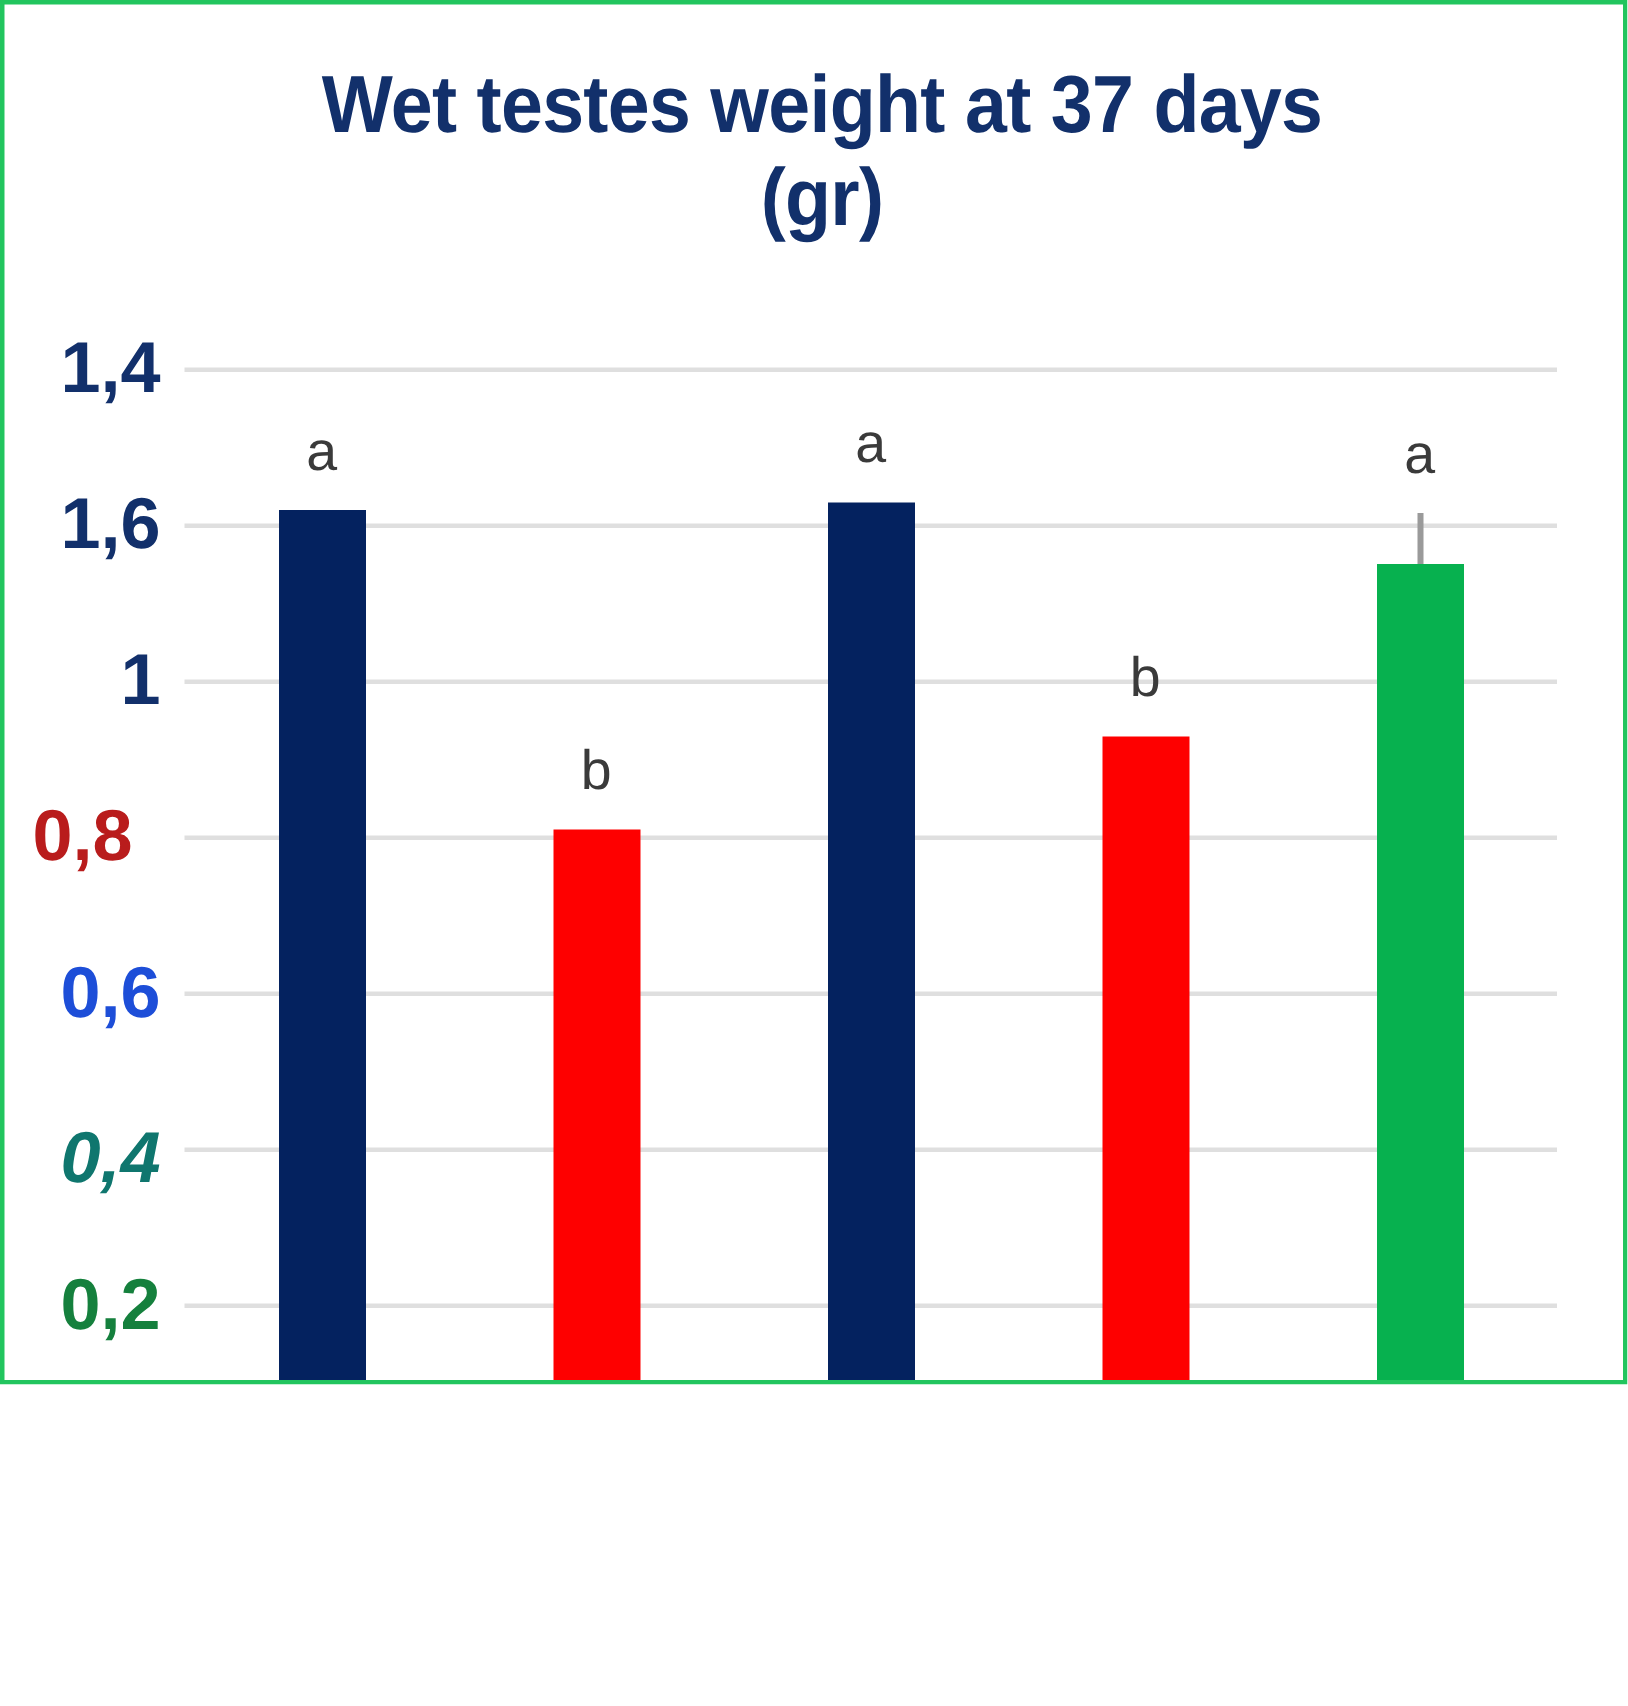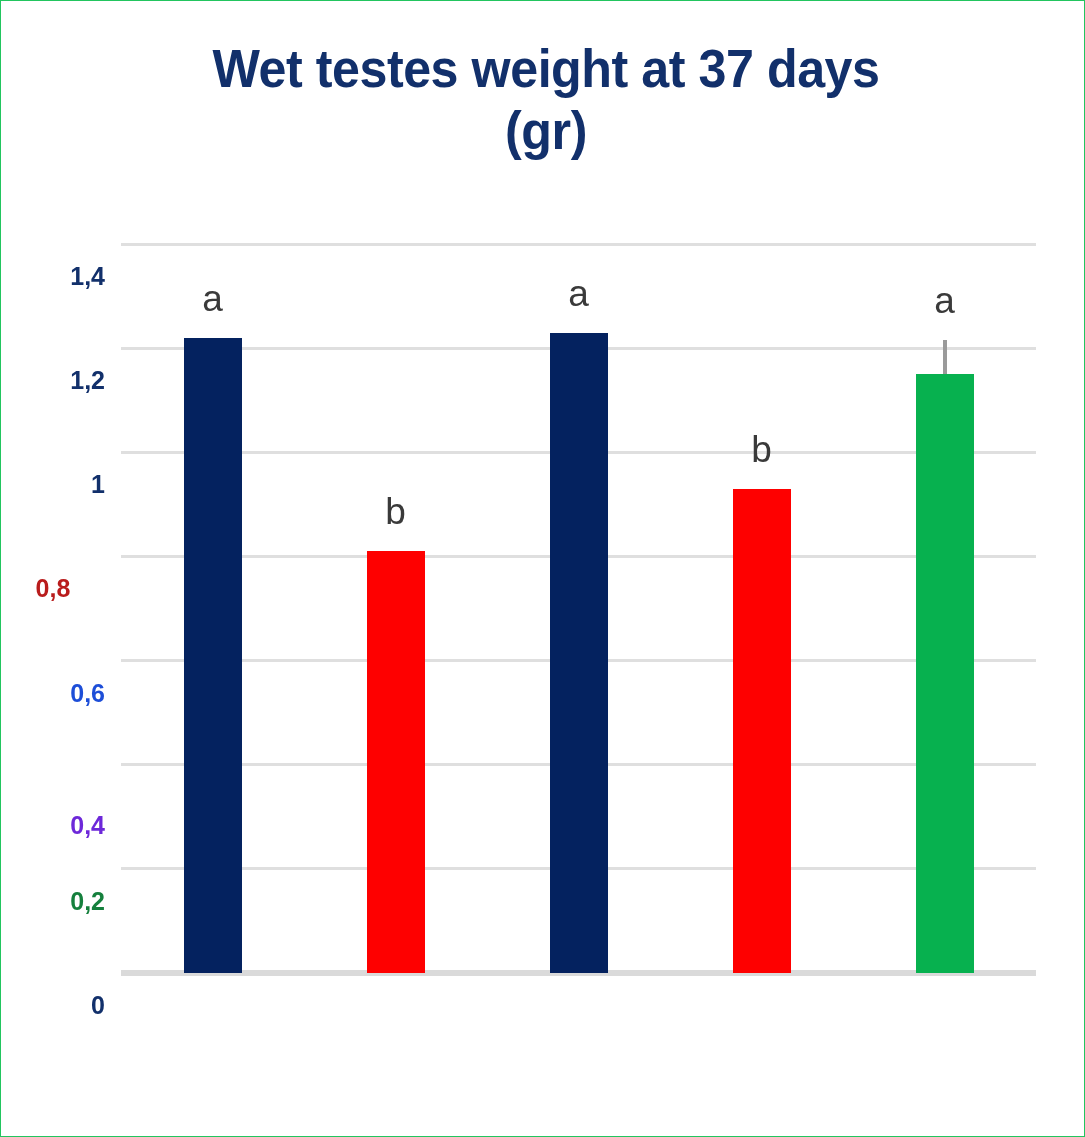--- a/index.html
+++ b/index.html
@@ -3,23 +3,23 @@
 <meta charset="utf-8">
 <style>
   html, body {
     margin: 0;
     padding: 0;
     background: #ffffff;
   }
   #page {
     position: relative;
     width: 1085px;
-    height: 1137px;
+    height: 923px;
     background: #ffffff;
-    border: 1px solid #22c55e;
+    border: 3px solid #22c55e;
     box-sizing: border-box;
     font-family: "Liberation Sans", sans-serif;
     overflow: hidden;
   }
 
   
   #chart-title {
     position: absolute;
     left: 150px;
     top: 36px;
@@ -67,25 +67,24 @@
     width: 104px;
     height: 729px;
   }
   #ylabels .ylabel {
     position: absolute;
     right: 0;
     width: 104px;
     text-align: right;
     color: #12306b;
     font-weight: bold;
-    font-size: 25px;
+    font-size: 48px;
     line-height: 36px;
     transform: translateY(-18px);
     white-space: nowrap;
-    margin-top: 32px;
   }
 
   
   .bar {
     position: absolute;
     bottom: 0;
   }
   .errbar {
     position: absolute;
     width: 4px;
@@ -124,25 +123,25 @@
 </head>
 <body>
 
 <div id="page">
 
   <div id="chart-title">Wet testes weight at 37 days
 (gr)</div>
 
   <div id="ylabels">
       <div class="ylabel" style="top: 0px; color: rgb(18, 48, 107);">1,4</div>
-      <div class="ylabel" style="top: 104.143px; color: rgb(18, 48, 107);">1,2</div>
+      <div class="ylabel" style="top: 104.143px; color: rgb(18, 48, 107);">1,6</div>
       <div class="ylabel" style="top: 208.286px; color: rgb(18, 48, 107);">1</div>
       <div class="ylabel" style="top: 312.429px; color: #b91c1c; text-align: center;">0,8</div>
       <div class="ylabel" style="top: 416.571px; color: #1d4ed8;">0,6</div>
-      <div class="ylabel" style="top: 549px; color: #6d28d9;">0,4</div>
+      <div class="ylabel" style="top: 527px; color: #0f766e; font-style: italic;">0,4</div>
       <div class="ylabel" style="top: 624.857px; color: #15803d;">0,2</div>
       <div class="ylabel" style="top: 729px; color: rgb(18, 48, 107);">0</div>
     </div>
 
   <div id="plot">
     <div id="gridlines">
         <div class="gridline" style="top: -1.5px; background: rgb(223, 223, 223);"></div>
         <div class="gridline" style="top: 102.643px; background: rgb(223, 223, 223);"></div>
         <div class="gridline" style="top: 206.786px; background: rgb(223, 223, 223);"></div>
         <div class="gridline" style="top: 310.929px; background: rgb(223, 223, 223);"></div>

